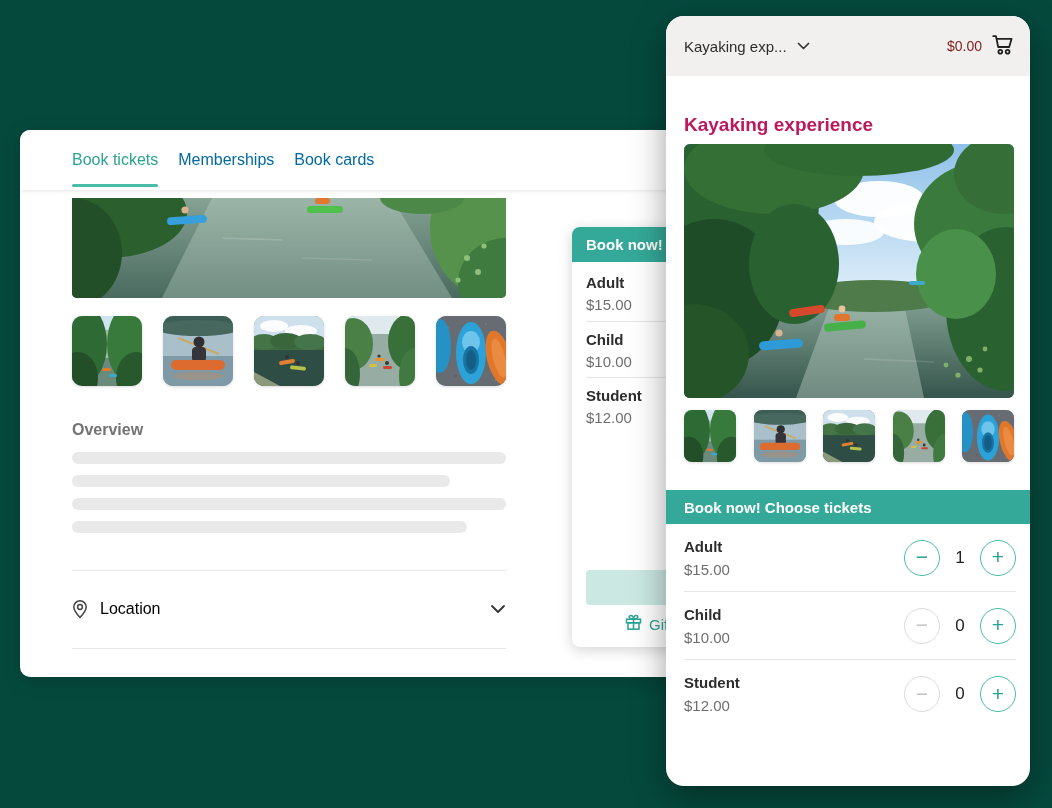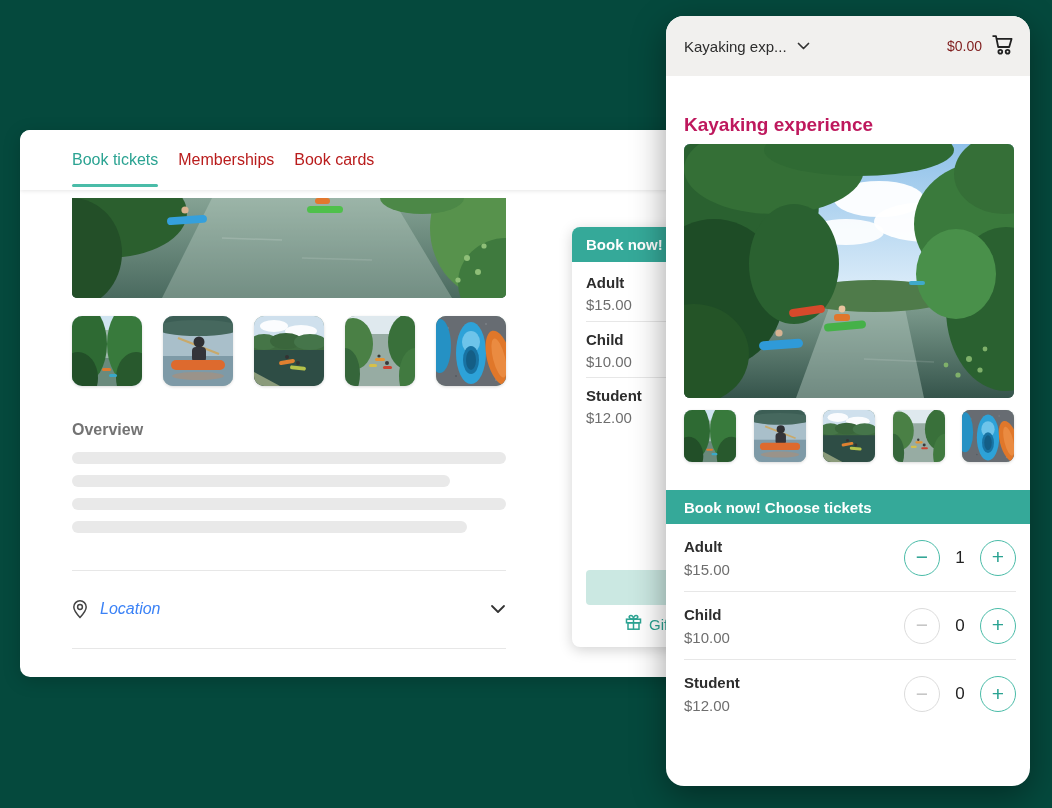--- a/index.html
+++ b/index.html
@@ -16,21 +16,21 @@
     position:absolute; left:20px; top:130px; width:686px; height:547px;
     background:#fff; border-radius:10px; overflow:hidden;
     box-shadow:0 4px 18px rgba(0,0,0,.18);
   }
   .tabbar {
     position:relative; height:60px; display:flex; align-items:center;
     padding-left:52px; gap:20px; background:#fff;
     box-shadow:0 1px 4px rgba(0,0,0,.10);
   }
   .tab { position:relative; height:100%; display:flex; align-items:center;
-    font-size:16px; color:#b91c1c; cursor:pointer; }
+    font-size:16px; color:#0369a1; cursor:pointer; }
   .tab.active { color:#2BA392; }
   .tab.active::after {
     content:""; position:absolute; left:0; right:0; bottom:3px; height:3px;
     background:#4ABCA8; border-radius:2px;
   }
   .hero {
     position:absolute; left:52px; top:68px; width:434px; height:100px;
     border-radius:0 0 5px 5px; overflow:hidden; background:#5d7d70;
   }
   .hero svg, .hero2 svg { display:block; width:100%; height:100%; }
@@ -44,21 +44,21 @@
   .overview-h { position:absolute; left:52px; top:291px; font-size:16px; font-weight:700; color:#737373; }
   .bars { position:absolute; left:52px; top:322px; width:434px; }
   .bar { height:12px; border-radius:6px; background:#E9E9E9; margin-bottom:11px; }
   .divider-a { position:absolute; left:52px; top:440px; width:434px; height:1px; background:#E7E7E7; }
   .divider-b { position:absolute; left:52px; top:518px; width:434px; height:1px; background:#E7E7E7; }
   .loc-row {
     position:absolute; left:52px; top:460px; width:434px; height:38px;
     display:flex; align-items:center; cursor:pointer;
   }
   .loc-row .pin { display:flex; margin-right:12px; }
-  .loc-label { font-size:16px; color:#3b82f6; flex:1;font-style:italic; }
+  .loc-label { font-size:16px; color:#000000; flex:1; }
   
   .mid-card {
     position:absolute; left:572px; top:227px; width:340px; height:420px;
     background:#fff; border-radius:8px; overflow:hidden;
     box-shadow:0 3px 14px rgba(0,0,0,.18);
   }
   .mid-head {
     height:35px; background:#35A999; color:#fff; font-weight:700; font-size:15px;
     display:flex; align-items:center; padding:0 14px; white-space:nowrap; overflow:hidden;
   }

